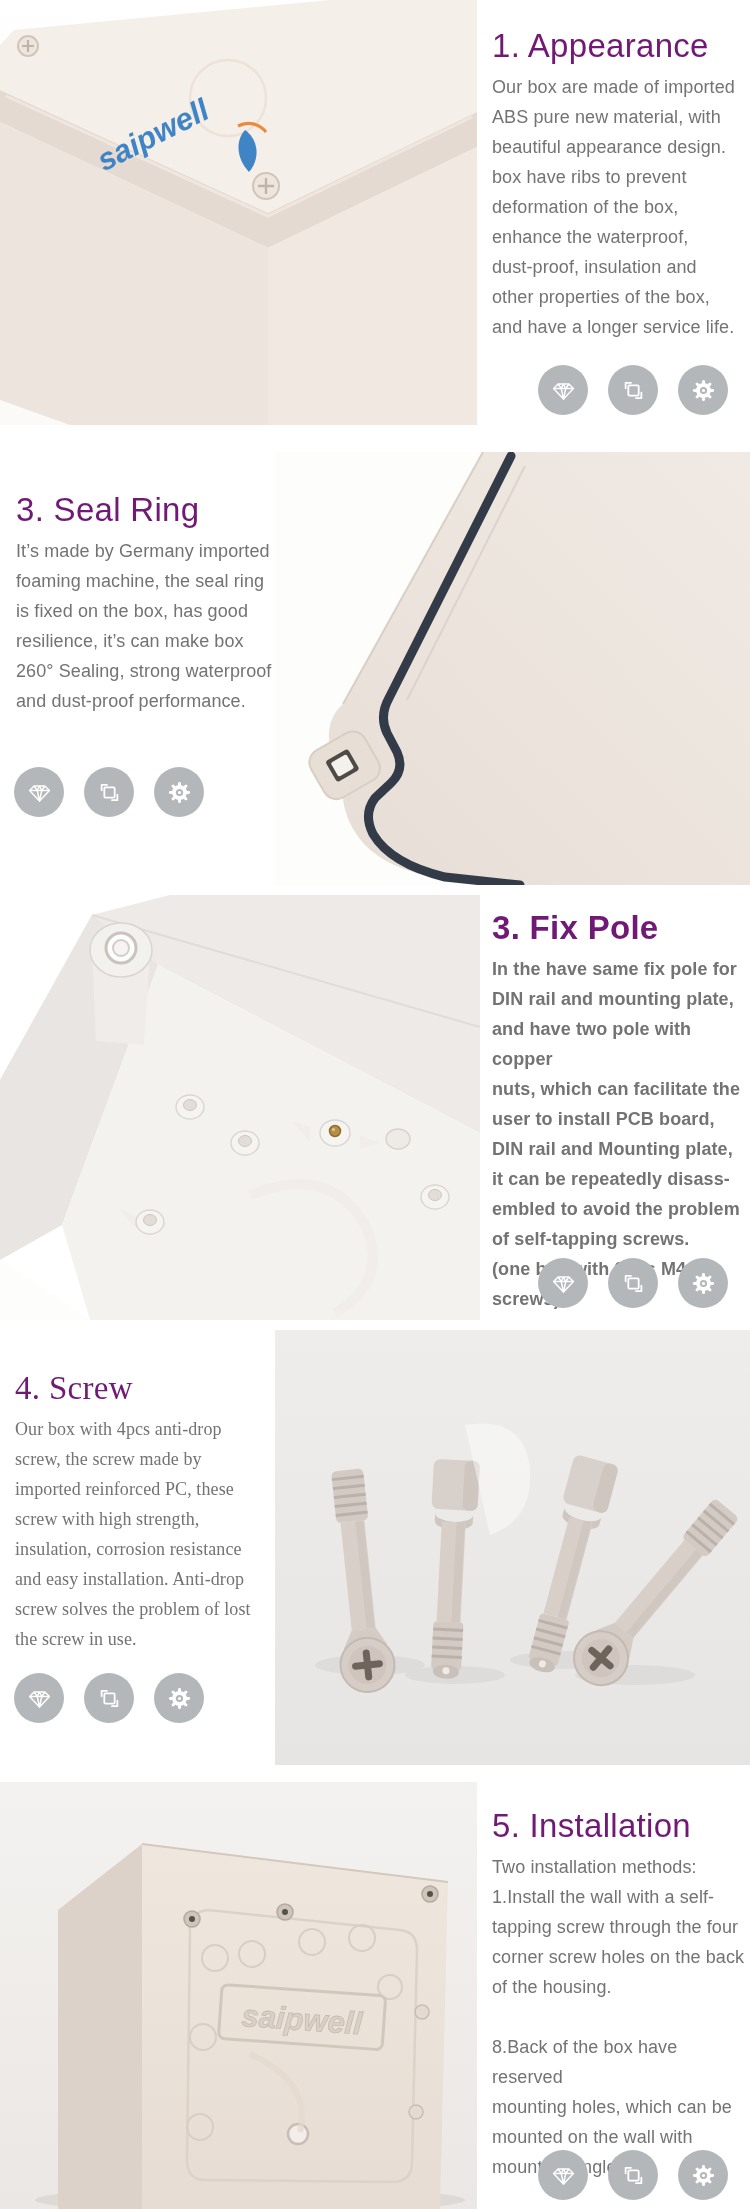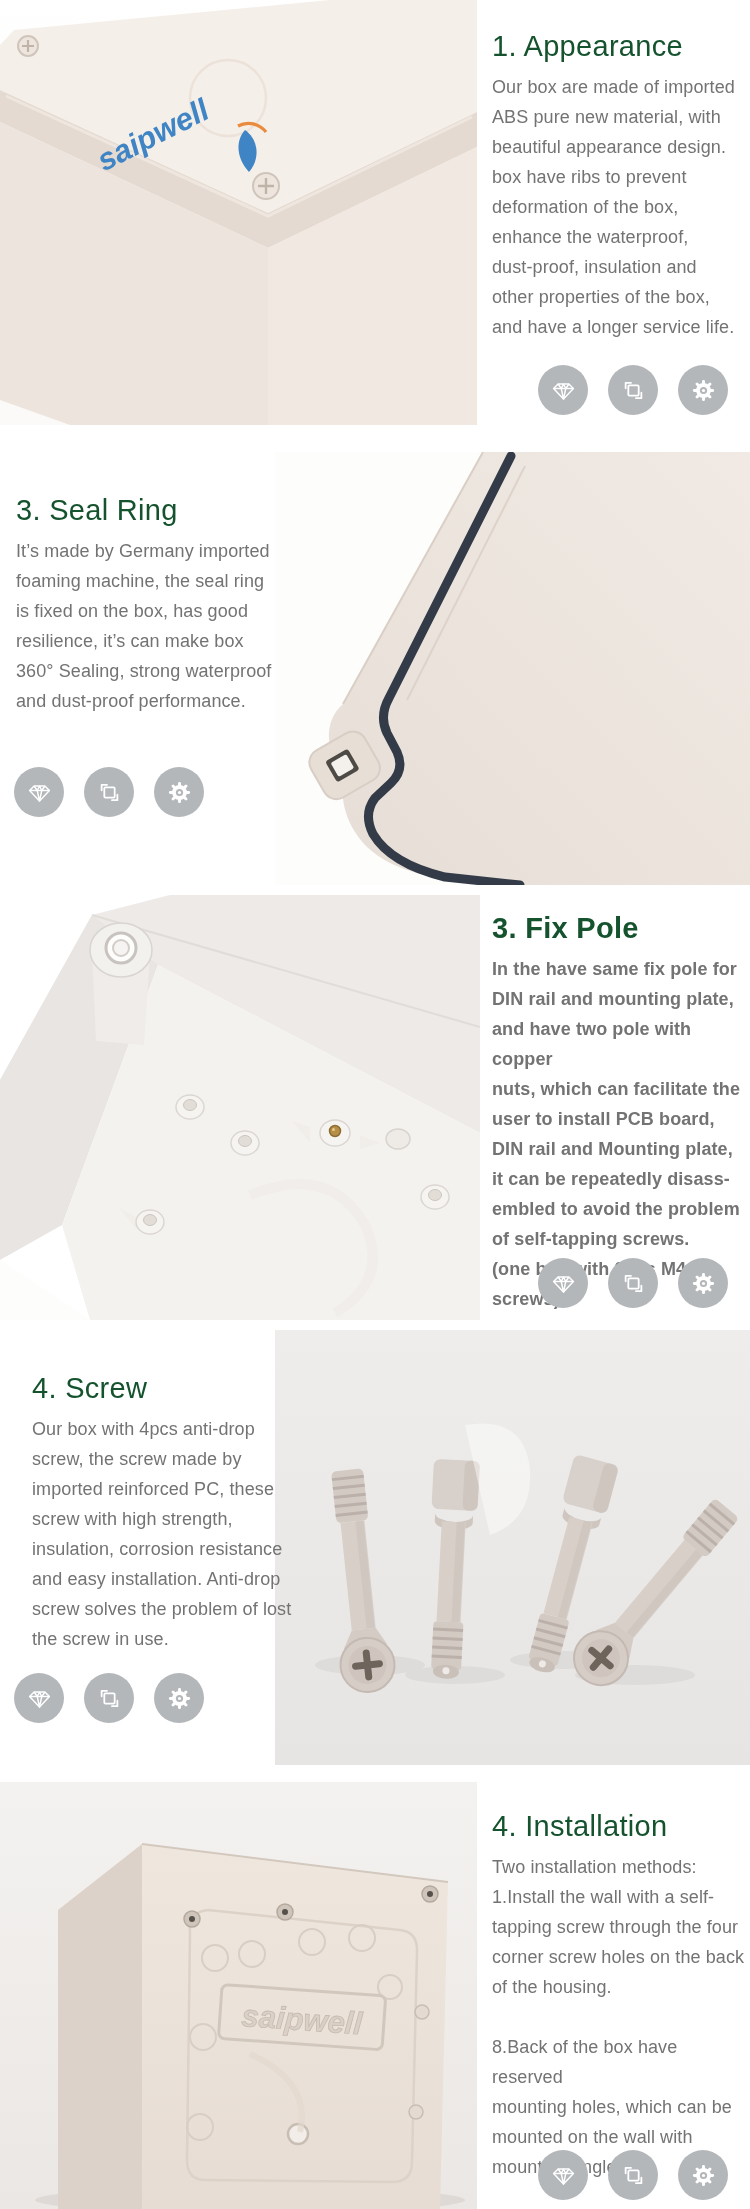--- a/index.html
+++ b/index.html
@@ -1,21 +1,21 @@
 <!DOCTYPE html>
 <html><head>
 <meta charset="utf-8">
 <style>
   html,body{margin:0;padding:0;background:#ffffff;}
   .page{position:relative;width:750px;height:2209px;background:#ffffff;overflow:hidden;
         font-family:"Liberation Sans","DejaVu Sans",sans-serif;}
   .photo{position:absolute;overflow:hidden;}
   .photo svg{display:block;}
   .textcol{position:absolute;}
-  .sec-title{font-size:29px;color:#14532d;line-height:40px;letter-spacing:.3px;white-space:pre;}
+  .sec-title{font-size:33px;color:#701a75;line-height:40px;letter-spacing:.3px;white-space:pre;}
   .sec-body{margin-top:6px;font-size:18px;color:#737373;line-height:30px;white-space:pre-line;letter-spacing:.1px;}
   .icons{position:absolute;display:flex;gap:20px;}
   .ic{width:50px;height:50px;border-radius:50%;background:#b3b7ba;display:flex;align-items:center;justify-content:center;}
   .ic svg{width:27px;height:27px;}
 </style>
 </head>
 <body>
 
 <svg width="0" height="0" style="position:absolute" aria-hidden="true">
   <defs>
@@ -138,21 +138,21 @@
       <path d="M236 4 L114 246 Q104 264 112 281 L122 300 Q130 318 116 331 L100 346 Q88 362 98 382 Q116 412 170 425 L245 433" fill="none" stroke="#343b48" stroke-width="9" stroke-linecap="round" stroke-linejoin="round"></path>
       <path d="M250 14 L132 248" stroke="#ddd3ca" stroke-width="2" fill="none"></path>
     </svg>
   </div>
   <div class="textcol" style="left:16px;top:490px;width:260px;">
     <div class="sec-title">3. Seal Ring</div>
     <div class="sec-body">It’s made by Germany imported
 foaming machine, the seal ring
 is fixed on the box, has good
 resilience, it’s can make box
-360° Sealing, strong waterproof
+260° Sealing, strong waterproof
 and dust-proof performance.</div>
   </div>
   <div class="icons" style="left:14px;top:767px;">
     <span class="ic">
         <svg>
           <use href="#ic-diamond"></use>
         </svg>
       </span>
     <span class="ic">
         <svg>
@@ -281,21 +281,21 @@
         </g>
       <g transform="translate(322,130) rotate(15)">
           <use href="#screw-head-up"></use>
         </g>
       <g transform="translate(452,178) rotate(40)">
           <use href="#screw-head-down"></use>
         </g>
       <path d="M190 95 Q250 85 255 140 Q258 190 215 205" fill="#ffffff" opacity="0.45"></path>
     </svg>
   </div>
-  <div class="textcol" style="left:32px;top:1368px;width:266px;">
+  <div class="textcol" style="left:15px;top:1368px;width:266px;font-family:Liberation Serif, serif;">
     <div class="sec-title">4. Screw</div>
     <div class="sec-body">Our box with 4pcs anti-drop
 screw, the screw made by
 imported reinforced PC, these
 screw with high strength,
 insulation, corrosion resistance
 and easy installation. Anti-drop
 screw solves the problem of lost
 the screw in use.</div>
   </div>
@@ -363,21 +363,21 @@
       <g transform="rotate(4 300 236)">
         <rect x="220" y="208" width="164" height="54" rx="6" fill="none" stroke="#d2c7bd" stroke-width="3"></rect>
         <text x="302" y="248" text-anchor="middle" font-family="Liberation Sans, sans-serif" font-size="31" font-style="italic" font-weight="bold" fill="#dbd0c6" stroke="#c6bab0" stroke-width="0.8">saipwell</text>
       </g>
 
       <circle cx="298" cy="352" r="10" fill="#f2ede8" stroke="#c9beb4" stroke-width="2.5"></circle>
       <path d="M250 272 Q312 300 300 350" fill="none" stroke="#e2d8cf" stroke-width="6" opacity="0.7"></path>
     </svg>
   </div>
   <div class="textcol" style="left:492px;top:1806px;width:258px;">
-    <div class="sec-title">4. Installation</div>
+    <div class="sec-title">5. Installation</div>
     <div class="sec-body">Two installation methods:
 1.Install the wall with a self-
 tapping screw through the four
 corner screw holes on the back
 of the housing.
 
 8.Back of the box have reserved
 mounting holes, which can be
 mounted on the wall with
 mounting angles.</div>

